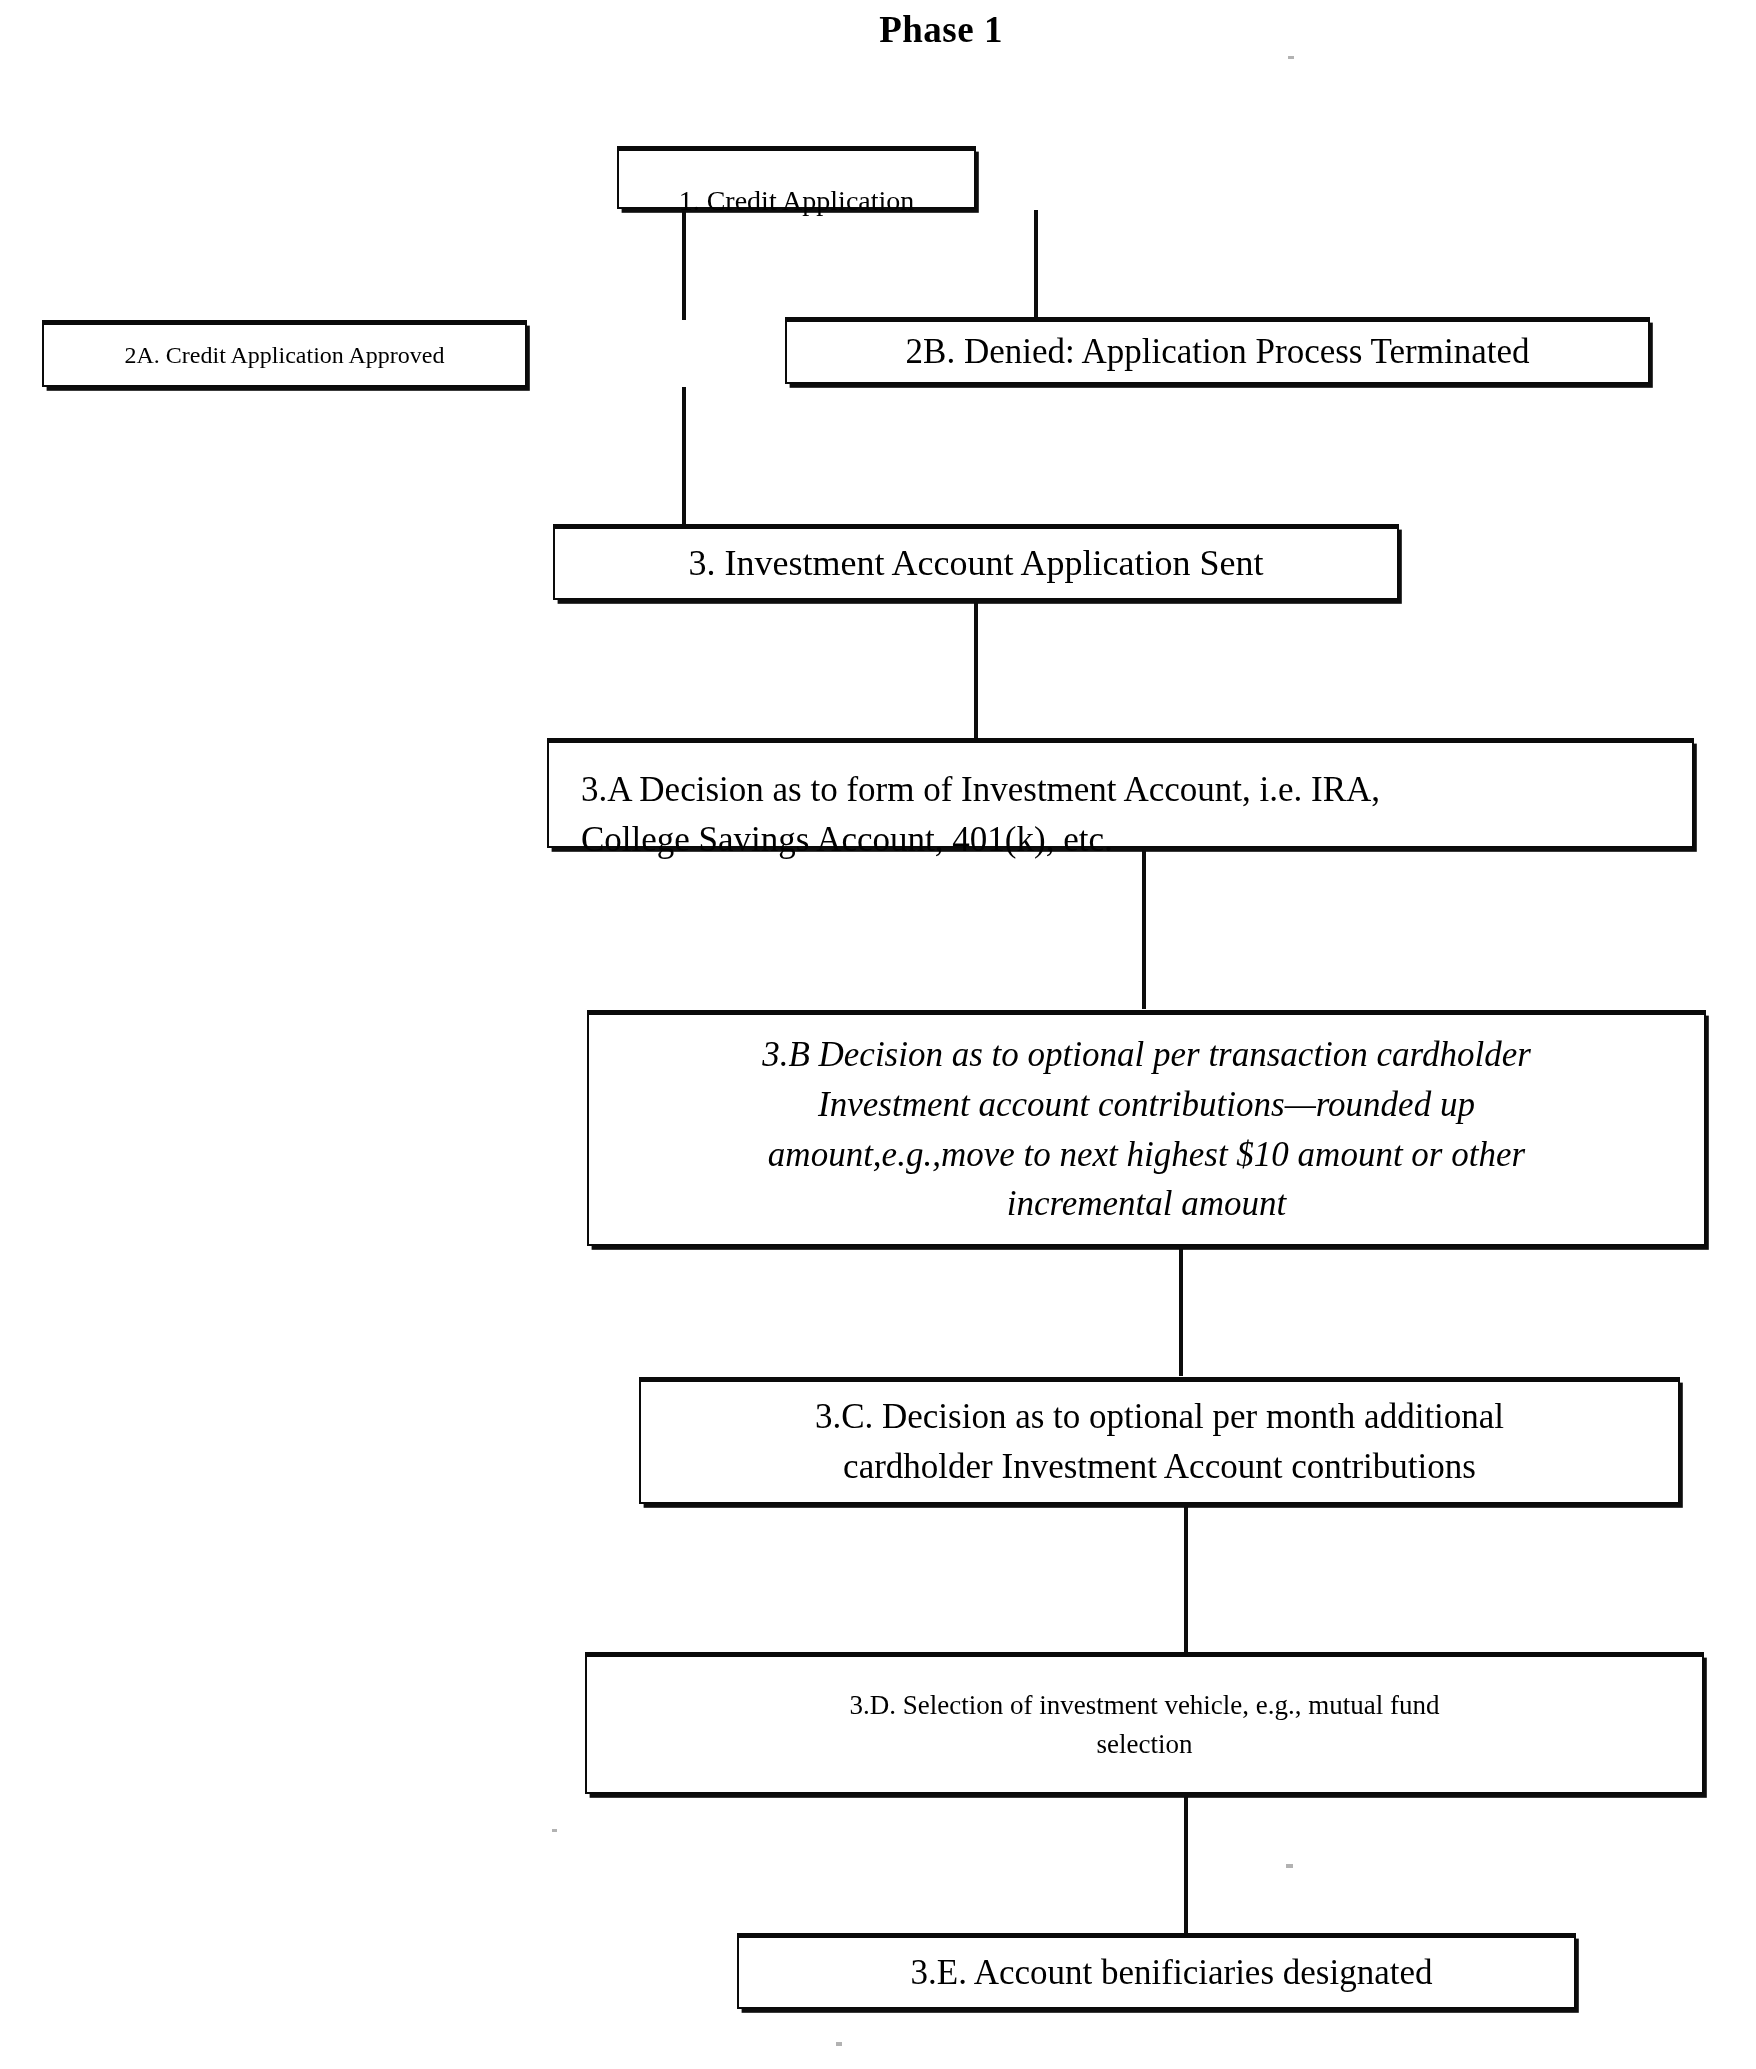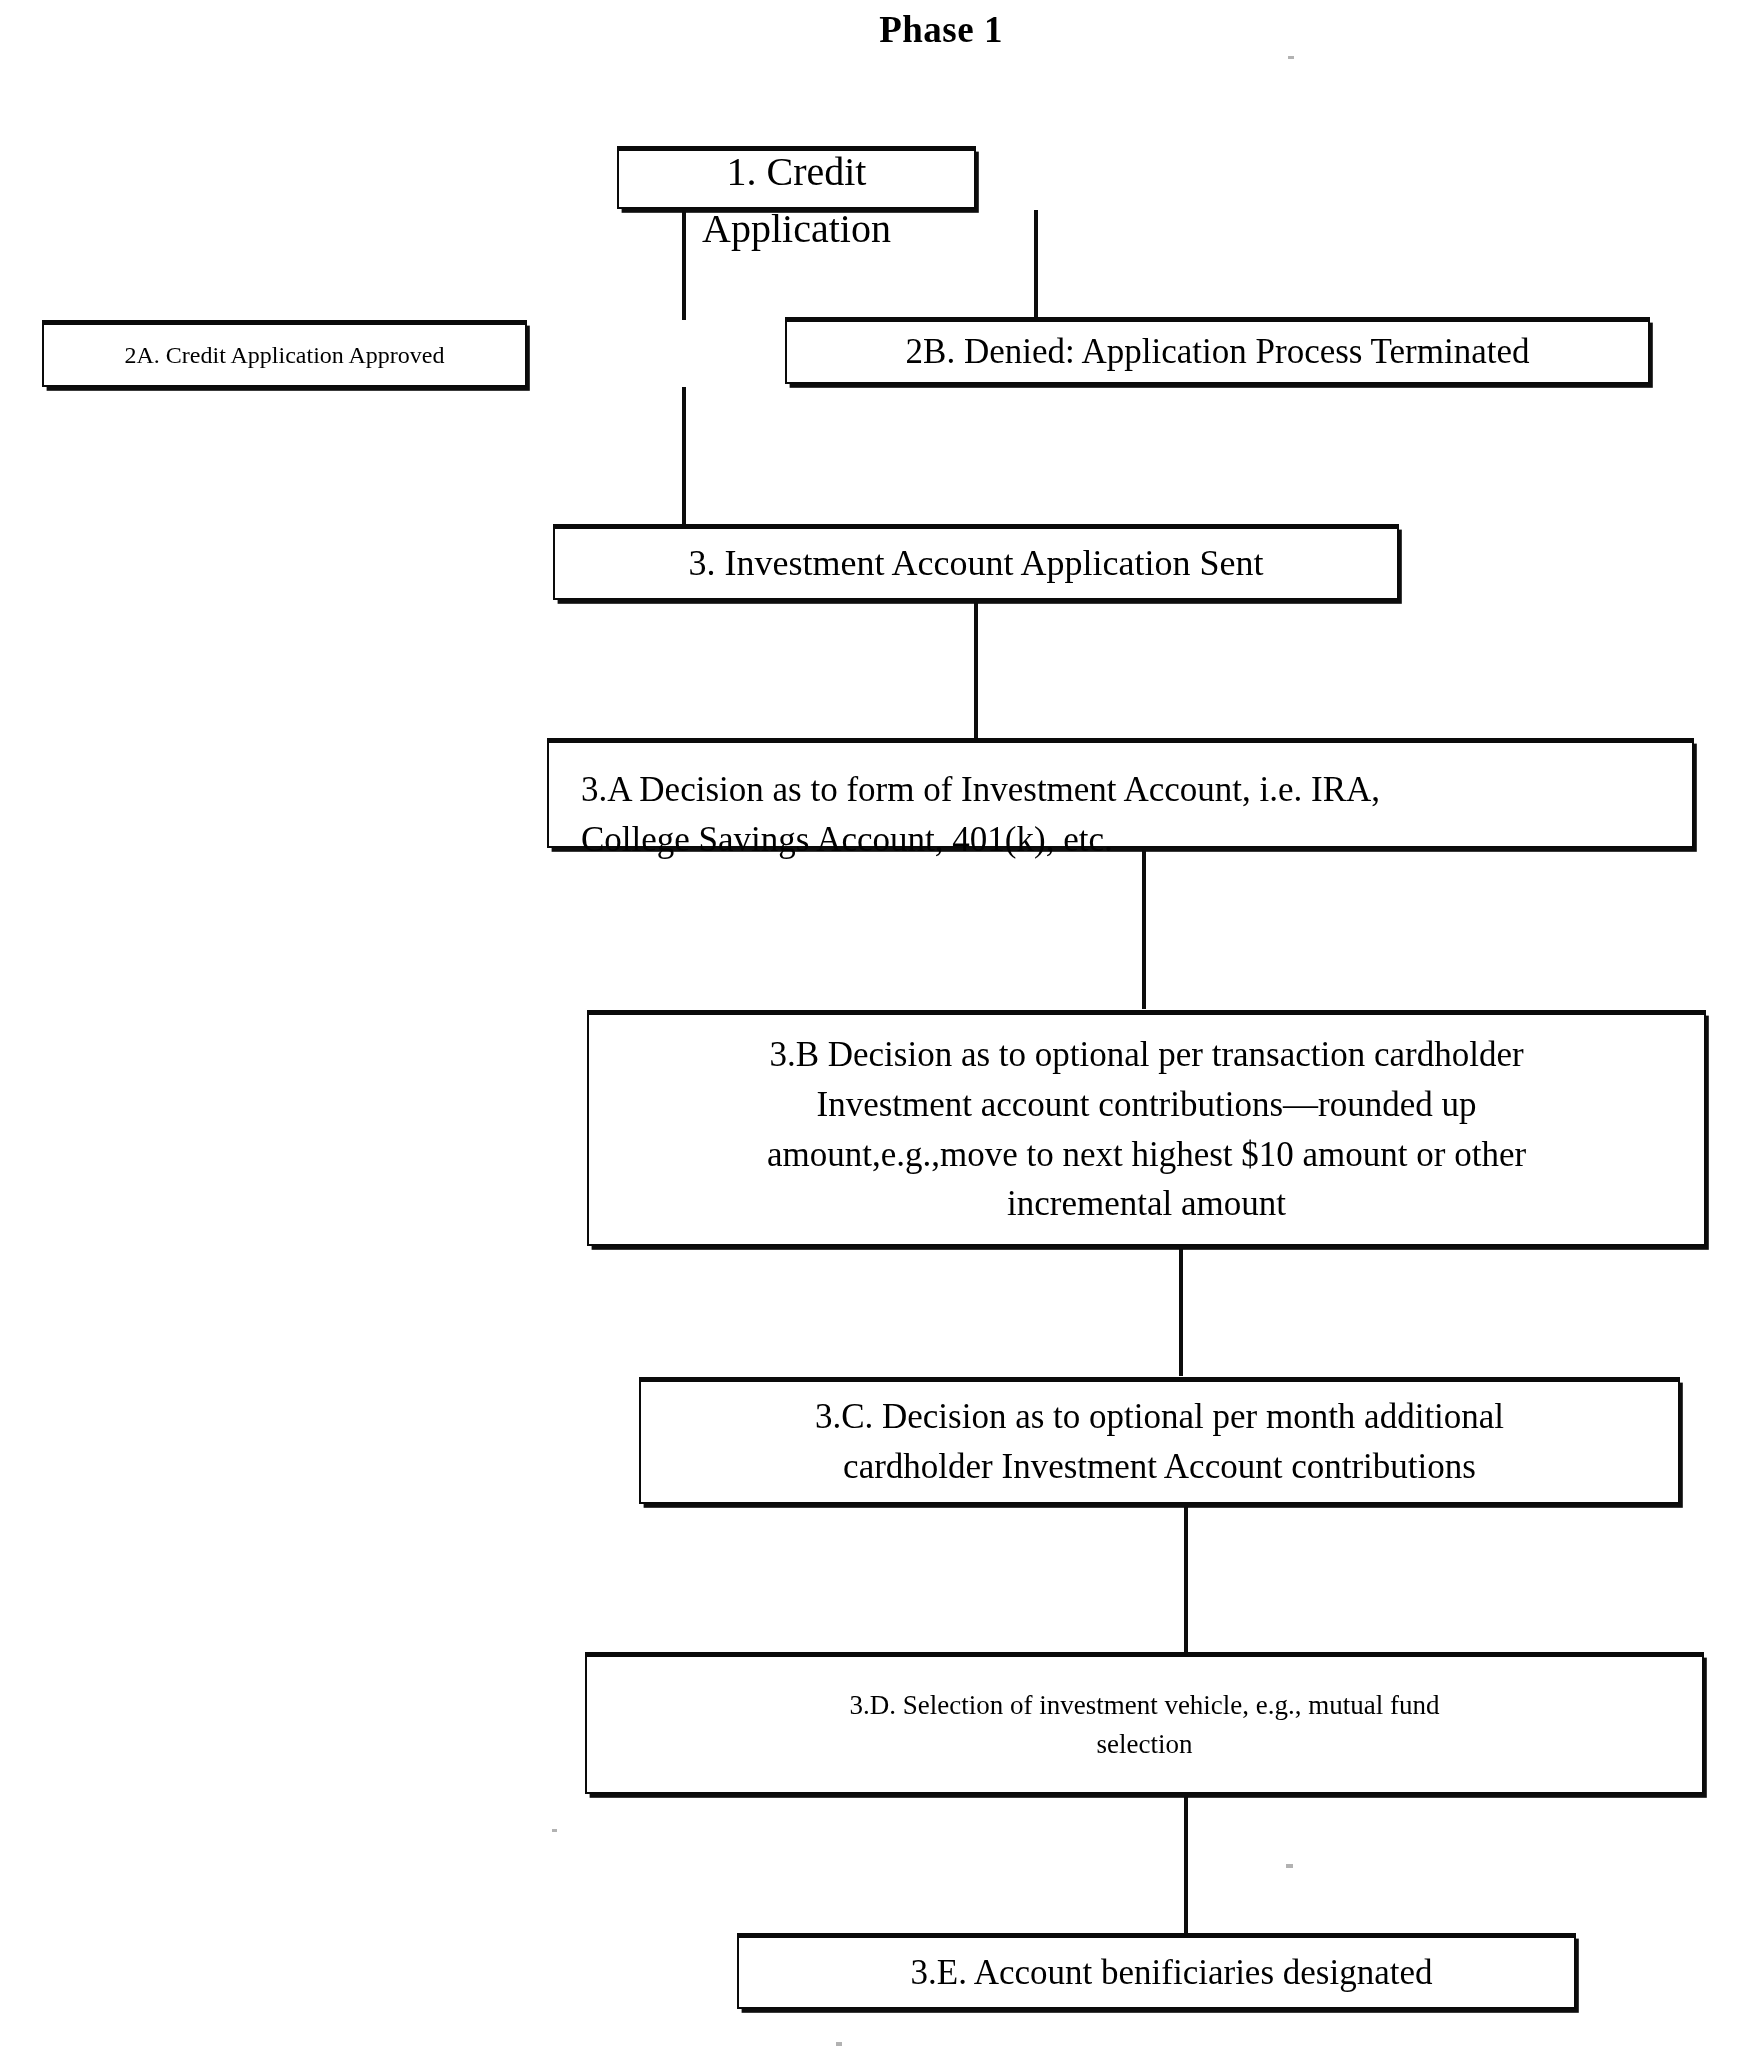--- a/index.html
+++ b/index.html
@@ -76,26 +76,26 @@
   #node-1      { left: 601px;  top: 146px;  width: 359px; height: 63px; }
   #node-2a     { left: 26px;   top: 320px;  width: 485px; height: 67px; }
   #node-2b     { left: 769px;  top: 317px;  width: 865px; height: 67px; }
   #node-3      { left: 537px;  top: 524px;  width: 846px; height: 76px; }
   #node-3a     { left: 531px;  top: 738px;  width: 1147px; height: 110px; }
   #node-3b     { left: 571px;  top: 1010px; width: 1119px; height: 236px; }
   #node-3c     { left: 623px;  top: 1377px; width: 1041px; height: 127px; }
   #node-3d     { left: 569px;  top: 1652px; width: 1119px; height: 142px; }
   #node-3e     { left: 721px;  top: 1933px; width: 839px; height: 76px; }
 
-  #node-1  .txt { font-size: 40px; margin-top: 44px; }
+  #node-1  .txt { font-size: 28px; margin-top: 44px; }
   #node-2a .txt { font-size: 24px; }
   #node-2b .txt { font-size: 35px; }
   #node-3  .txt { font-size: 36px; }
   #node-3a .txt { font-size: 35px; text-align: left; padding-left: 32px; margin-top: 40px; }
-  #node-3b .txt { font-size: 35px; }
+  #node-3b .txt { font-size: 35px; font-style: italic; }
   #node-3c .txt { font-size: 35px; }
   #node-3d .txt { font-size: 27px; }
   #node-3e .txt { font-size: 35px; margin-left: 30px; }
 
   
   
   #c-1-2a   { left: 666px;  top: 210px;  height: 110px; }
   
   #c-1-2b   { left: 1018px; top: 210px;  height: 107px; }
   

